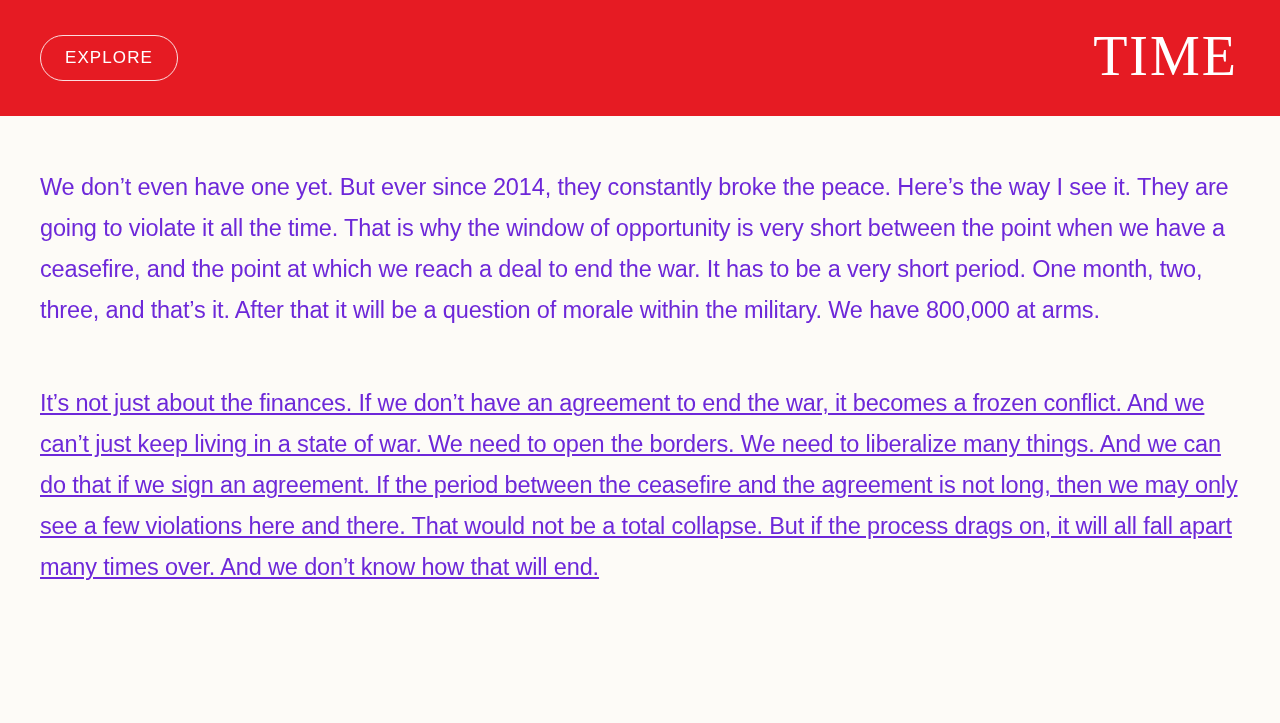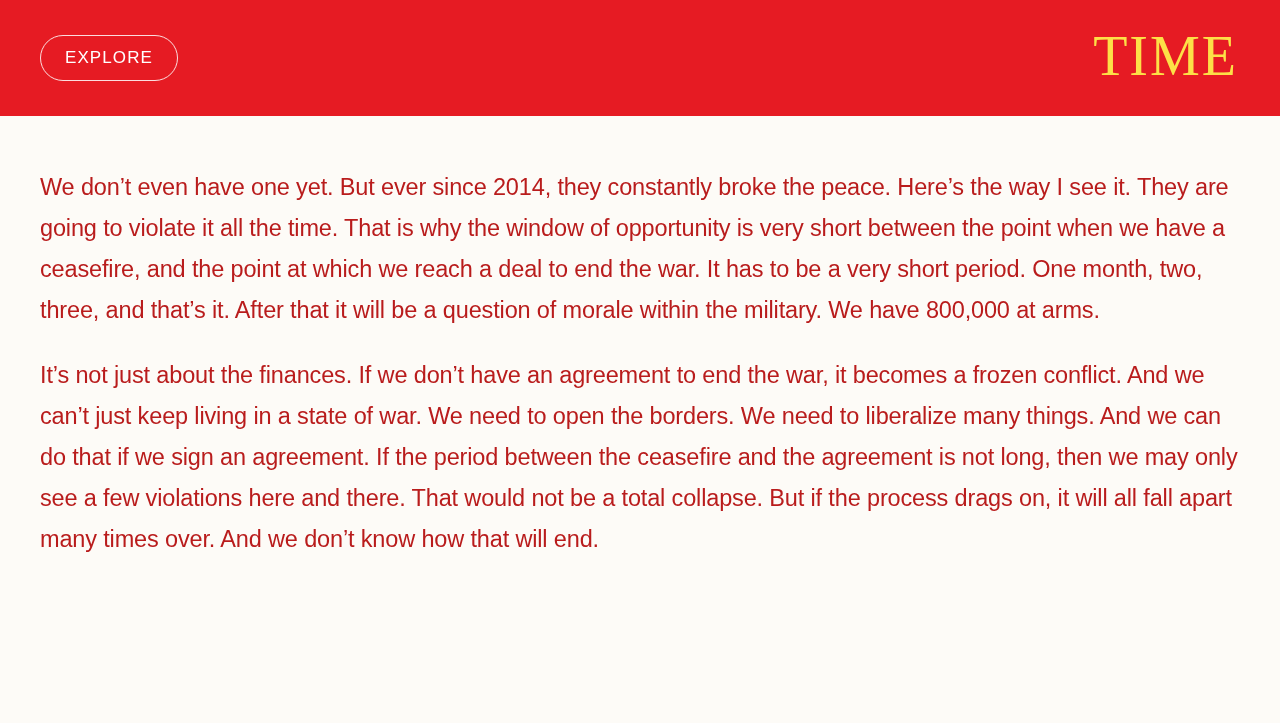--- a/index.html
+++ b/index.html
@@ -36,21 +36,21 @@
     border: 1px solid rgba(255,255,255,0.85);
     border-radius: 26px;
     color: #ffffff;
     font-size: 17px;
     letter-spacing: 1.1px;
     font-family: "Liberation Sans", sans-serif;
     background: transparent;
     cursor: pointer;
   }
   .brand-logo {
-    color: #fde047;
+    color: #ffffff;
     font-family: "Liberation Serif", serif;
     font-size: 56px;
     line-height: 1;
     letter-spacing: 2px;
     font-weight: 400;
     cursor: pointer;
     padding-right: 6px;
     transform: translateY(-2px);
   }
 
@@ -66,27 +66,28 @@
     font-size: 23.5px;
     line-height: 1.3;
     color: #141414;
     margin: 0 0 8px 0;
     letter-spacing: -0.2px;
   }
   .paragraph {
     font-family: "Liberation Sans", sans-serif;
     font-size: 23.5px;
     line-height: 41px;
-    color: #b91c1c;
+    color: #6d28d9;
     margin: 0;
     letter-spacing: -0.15px;
     max-width: 1200px;
   }
   .paragraph + .paragraph {
-    margin-top: 24px;
+    margin-top: 52px;
+    text-decoration: underline;
   }
   .spacer-after-question { height: 33px; }
 </style>
 </head>
 <body>
 
 <div class="site-header">
   <button class="explore-button">EXPLORE</button>
   <div class="brand-logo">TIME</div>
 </div>

